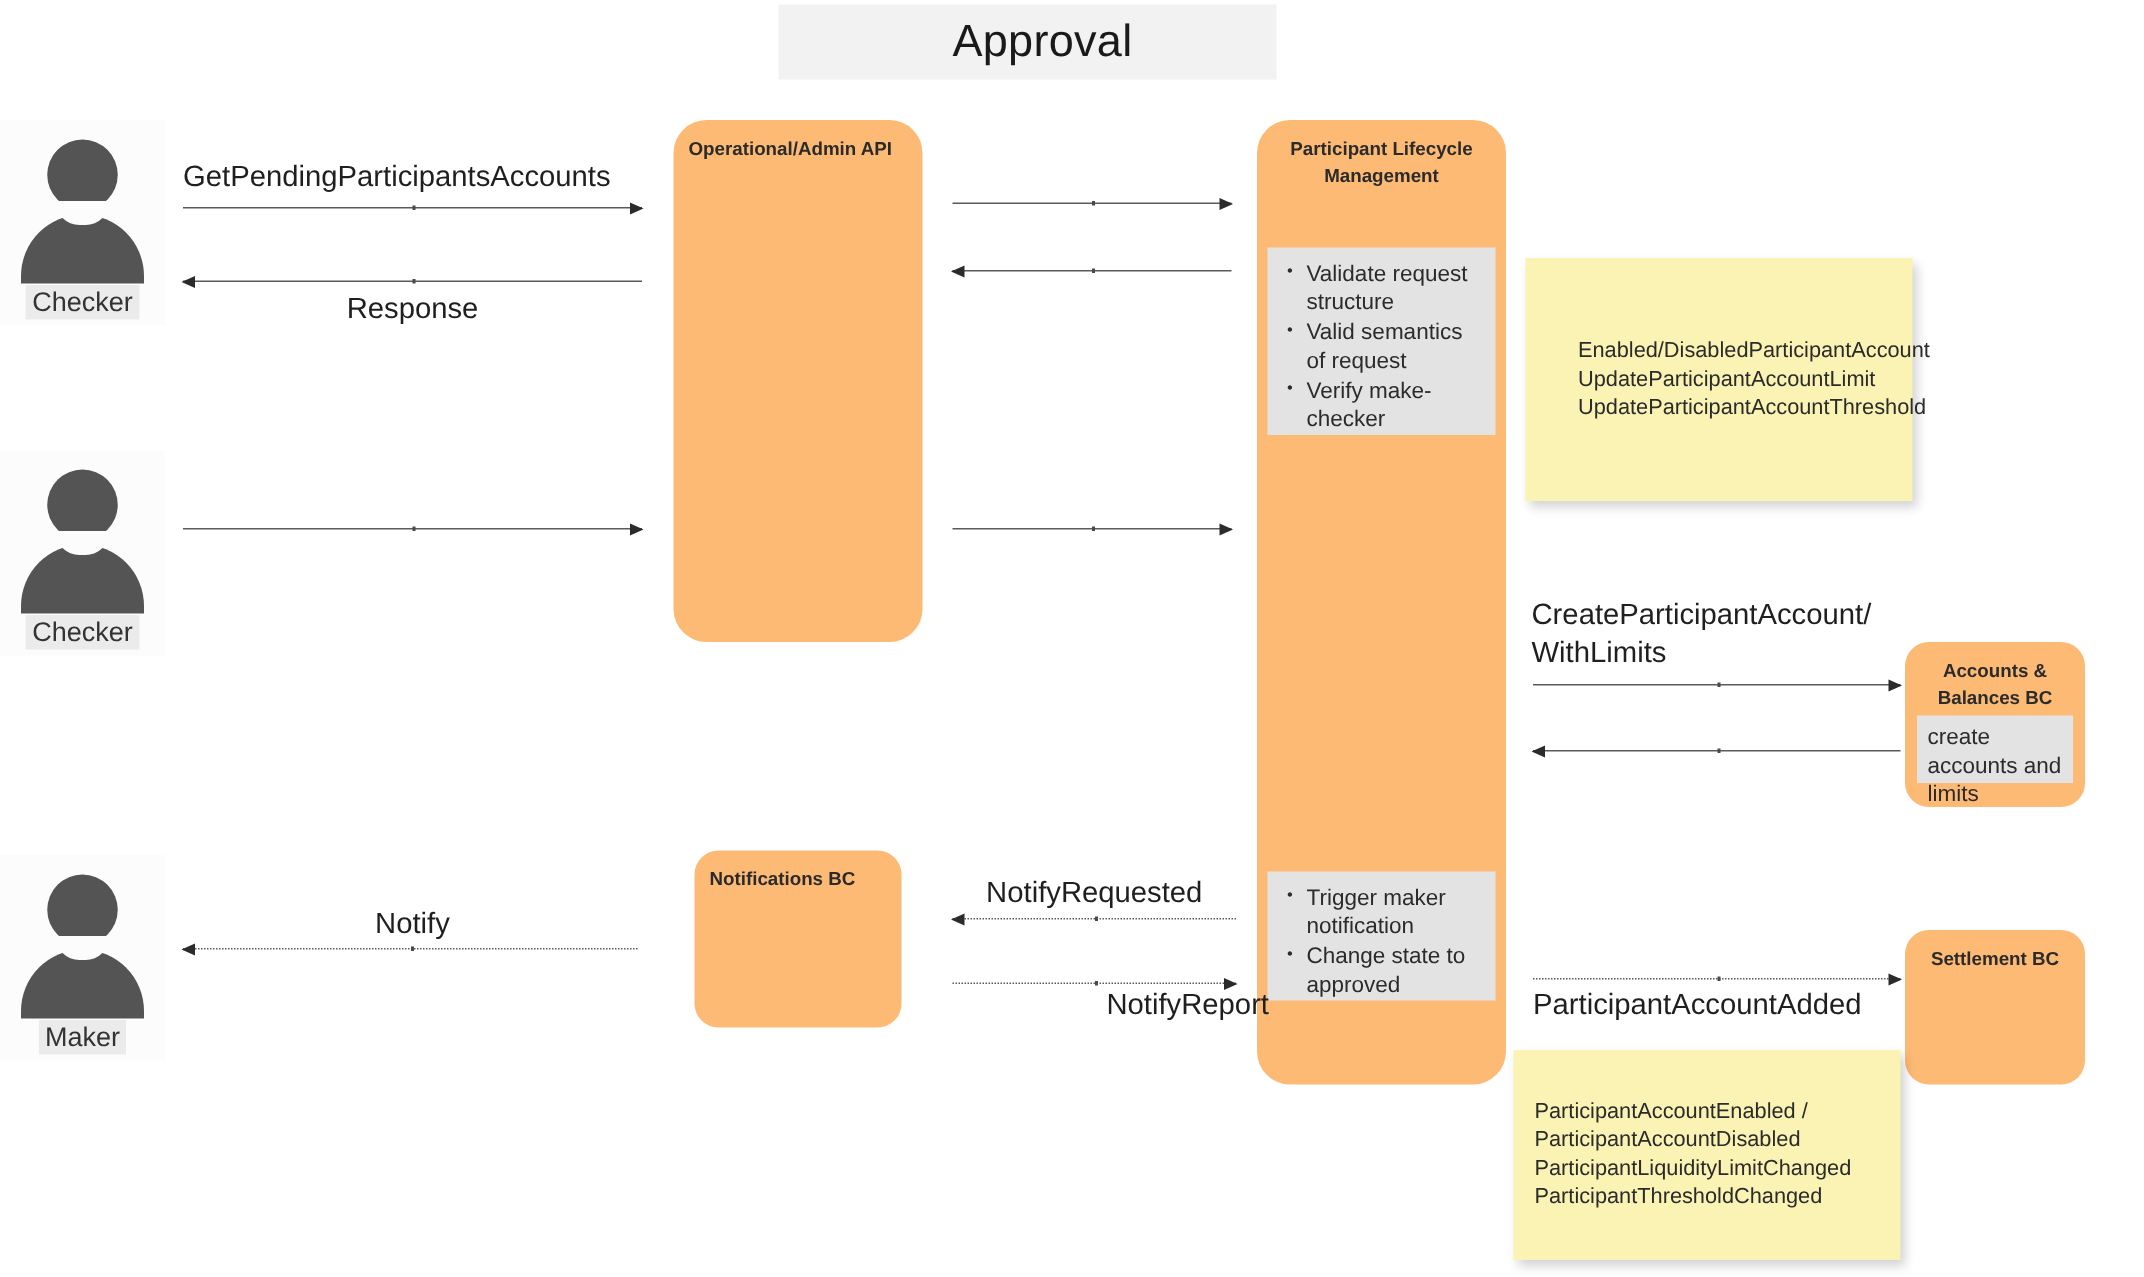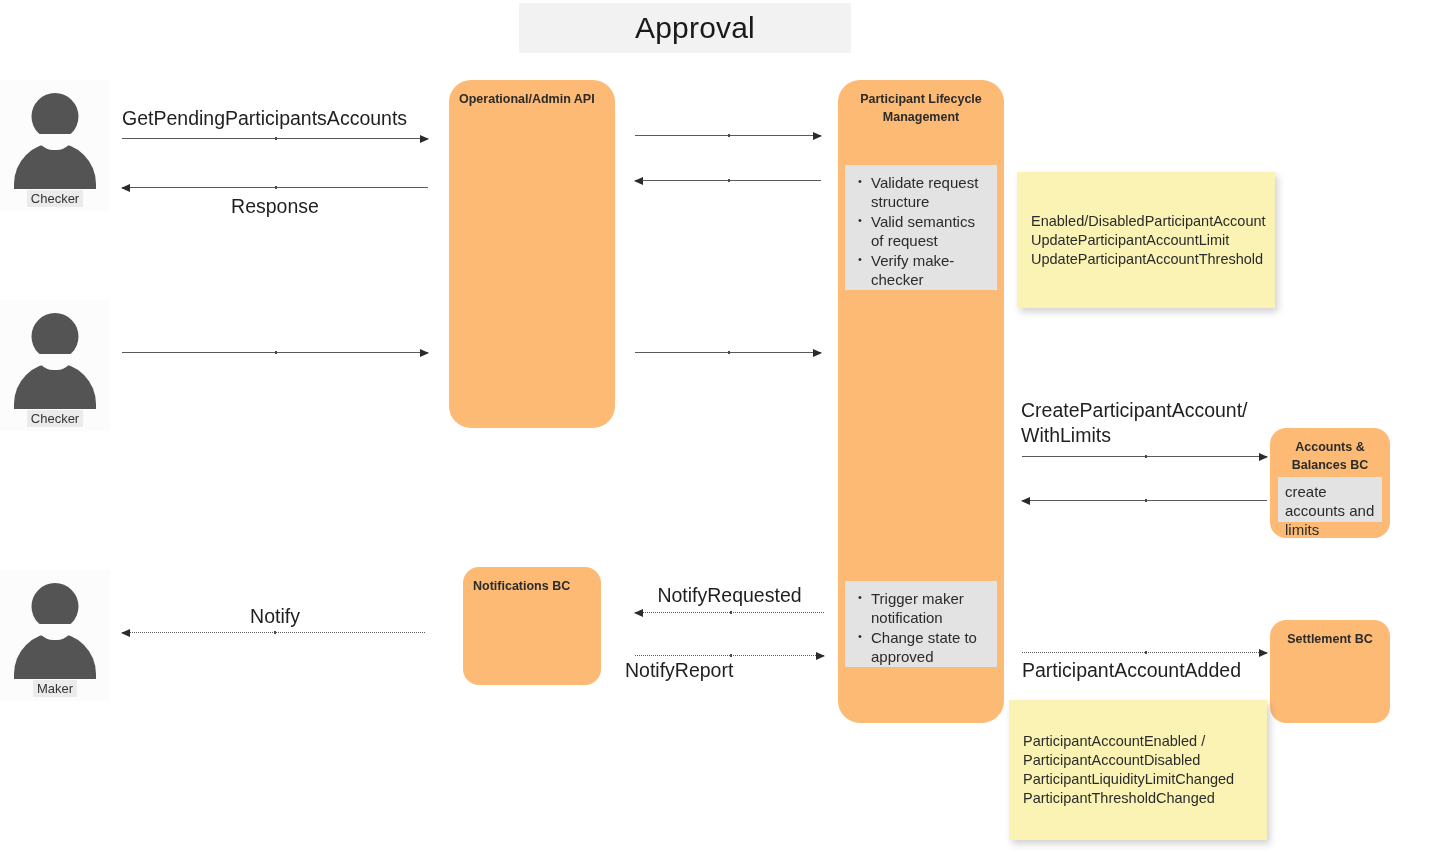--- a/index.html
+++ b/index.html
@@ -78,21 +78,21 @@
     position: absolute;
     left: 50%;
     top: 41px;
     transform: translateX(-50%);
     width: 36px;
     height: 16px;
     background: #fcfcfc;
     border-radius: 0 0 18px 18px;
   }
   .actor .actor-label {
-    font-size: 13px;
+    font-size: 18px;
     color: #333;
     background: #ebebeb;
     padding: 1px 4px;
     margin-top: 2px;
     margin-bottom: 4px;
   }
 
   
   .ybox {
     position: absolute;
@@ -284,21 +284,21 @@
     <div class="ybox-title">Accounts &amp; Balances BC</div>
   </div>
   <div class="gnote" style="left:1278px; top:477px; width:104px; height:45px; padding:5px 7px;">
     <p>create accounts and limits</p>
   </div>
 
   <div class="ybox small" style="left:1270px; top:620px; width:120px; height:103px;">
     <div class="ybox-title">Settlement BC</div>
   </div>
 
-  <div class="sticky" style="left:1017px; top:172px; width:258px; height:136px;">
+  <div class="sticky" style="left:1017px; top:172px; width:258px; height:162px;padding-left:21px;">
     <div class="sticky-inner">
       <p style="white-space:pre-line;">Enabled/DisabledParticipantAccount
 UpdateParticipantAccountLimit
 UpdateParticipantAccountThreshold</p>
     </div>
   </div>
 
   <div class="sticky" style="left:1009px; top:700px; width:258px; height:140px;">
     <div class="sticky-inner">
       <p style="white-space:pre-line;">ParticipantAccountEnabled /
@@ -364,21 +364,21 @@
     <div class="shaft"></div>
       <div class="mid-dot"></div>
       <div class="head-l"></div>
   </div>
 
   <div class="arrow dotted" style="left:635px; top:651px; width:189px;">
     <div class="shaft"></div>
       <div class="mid-dot"></div>
       <div class="head-r"></div>
   </div>
-  <div class="flabel" style="left:625px; top:658px; width:189px; text-align:left;">NotifyReport</div>
+  <div class="flabel" style="left:657px; top:658px; width:189px; text-align:right;">NotifyReport</div>
 
   <div class="flabel" style="left:122px; top:604px; width:306px; text-align:center;">Notify</div>
   <div class="arrow dotted" style="left:122px; top:628px; width:303px;">
     <div class="shaft"></div>
       <div class="mid-dot"></div>
       <div class="head-l"></div>
   </div>
 
   <div class="arrow dotted" style="left:1022px; top:648px; width:245px;">
     <div class="shaft"></div>

